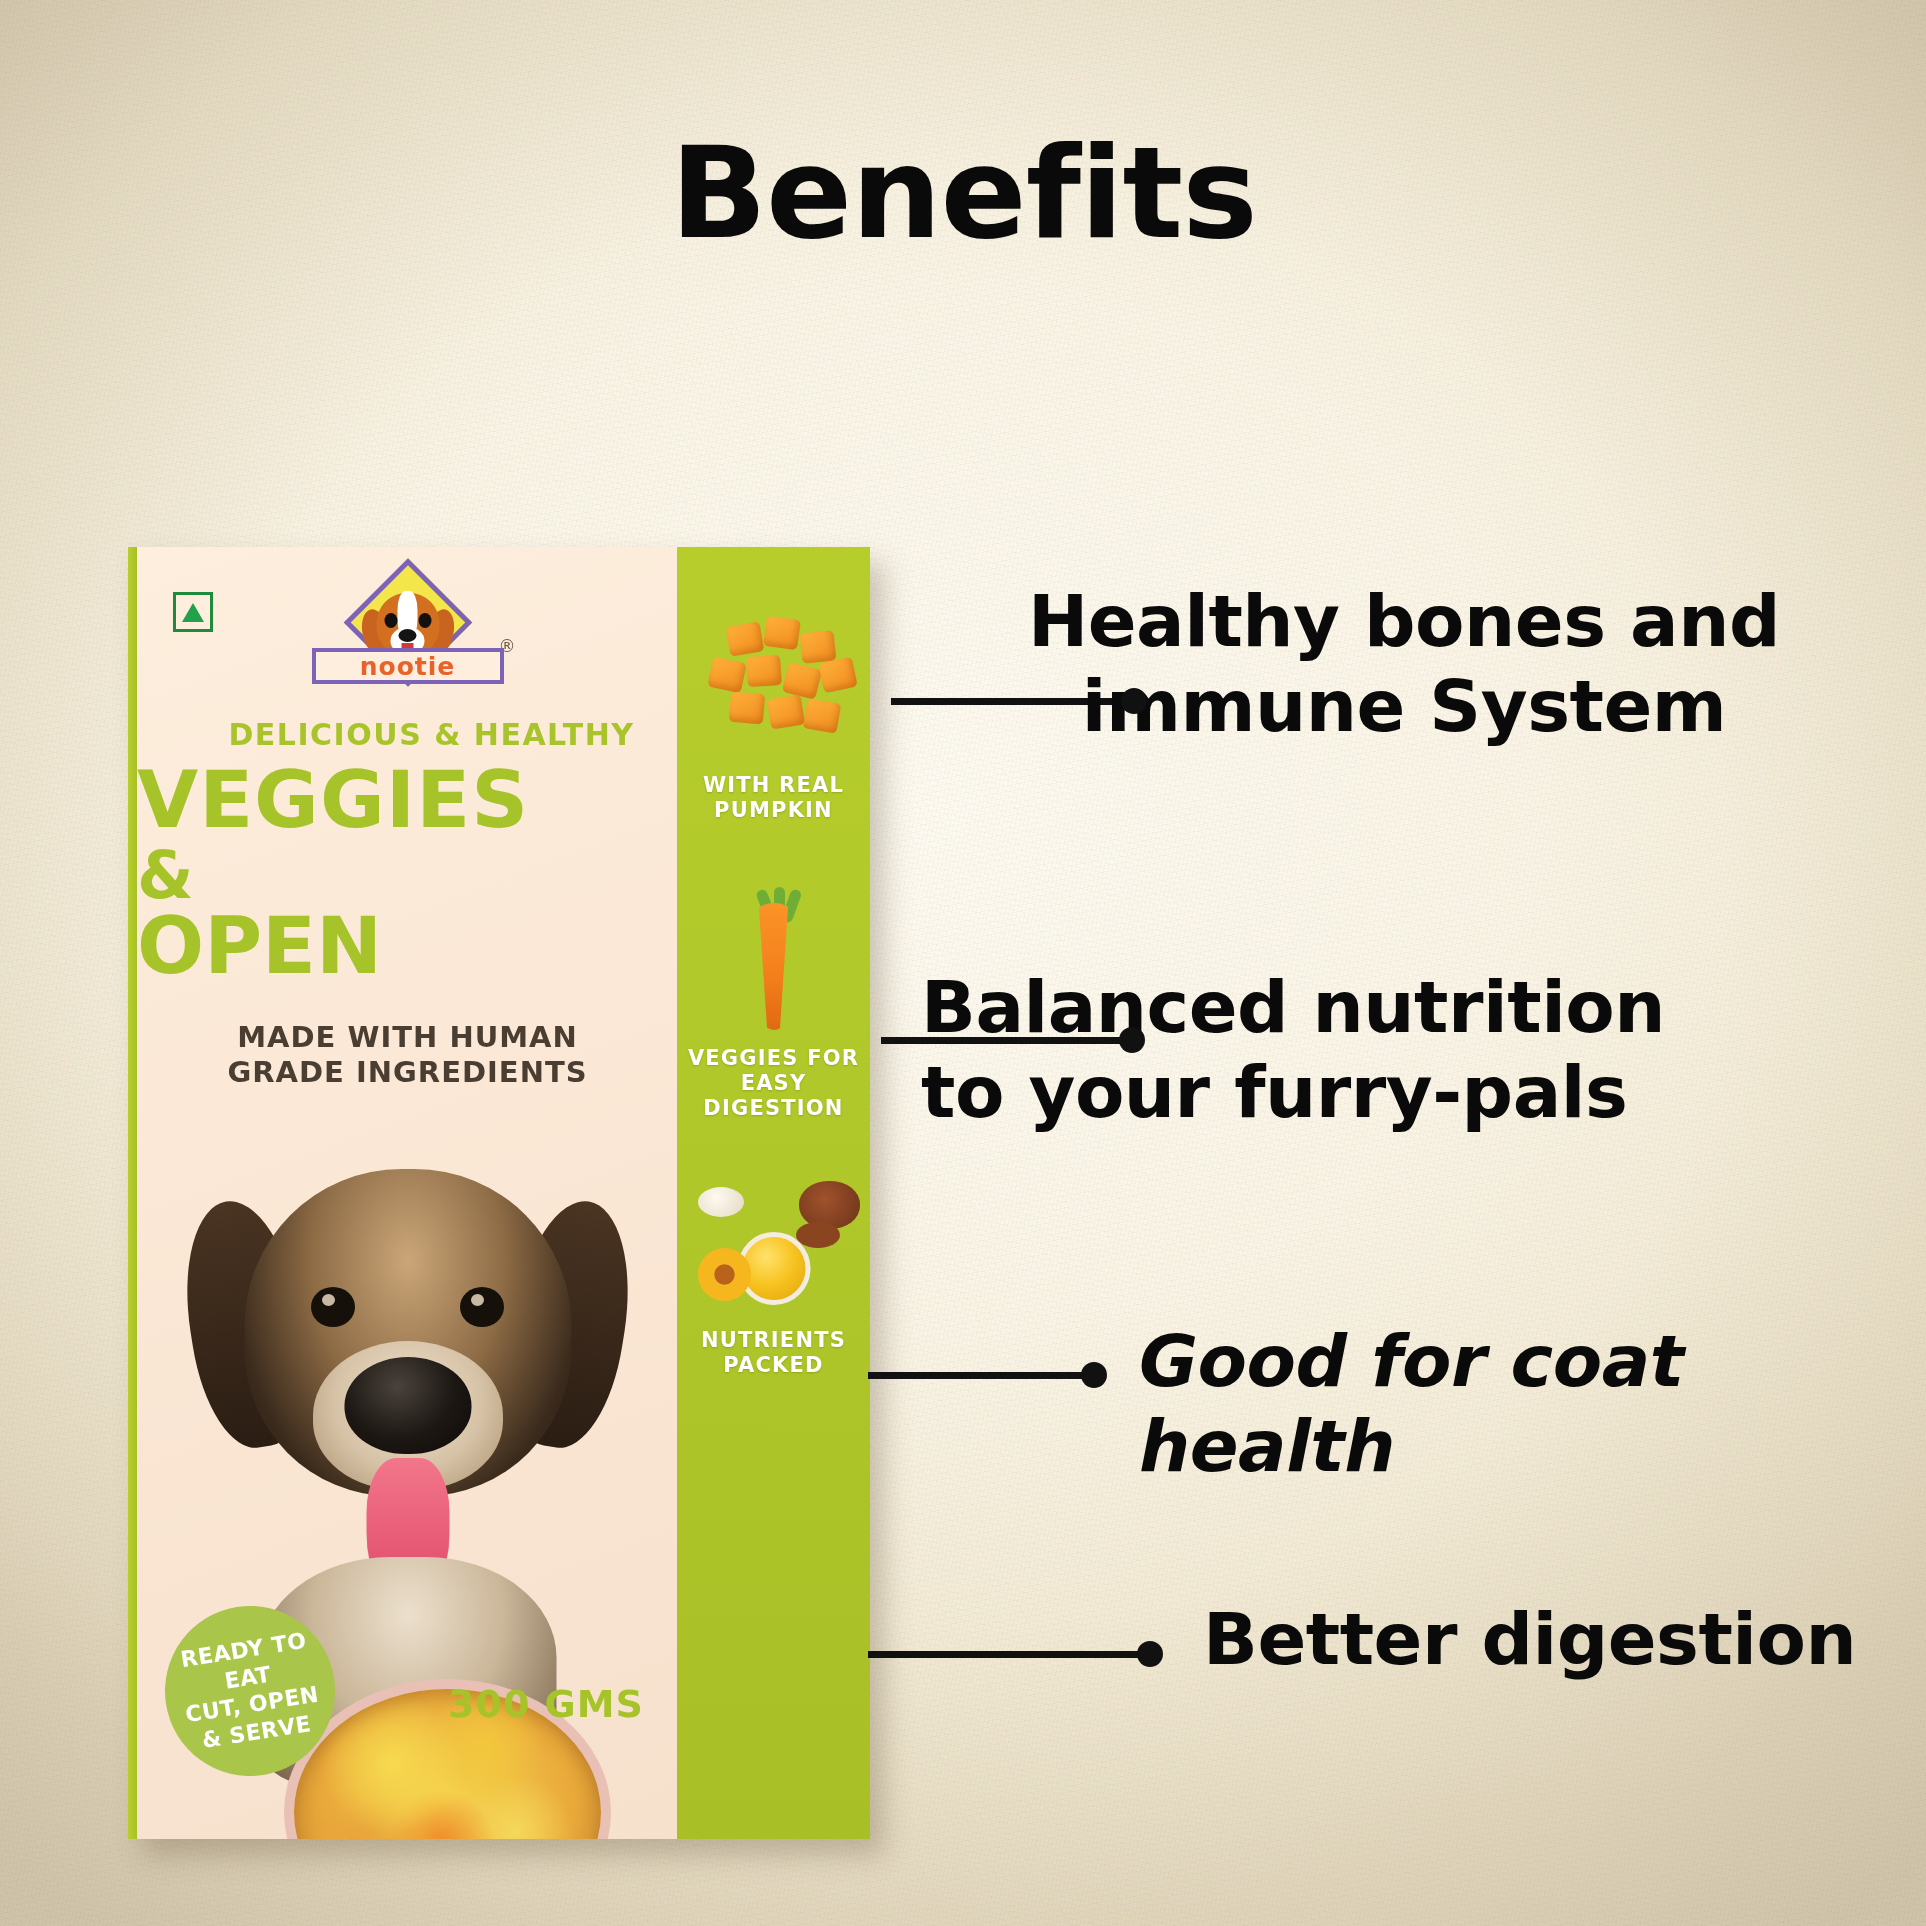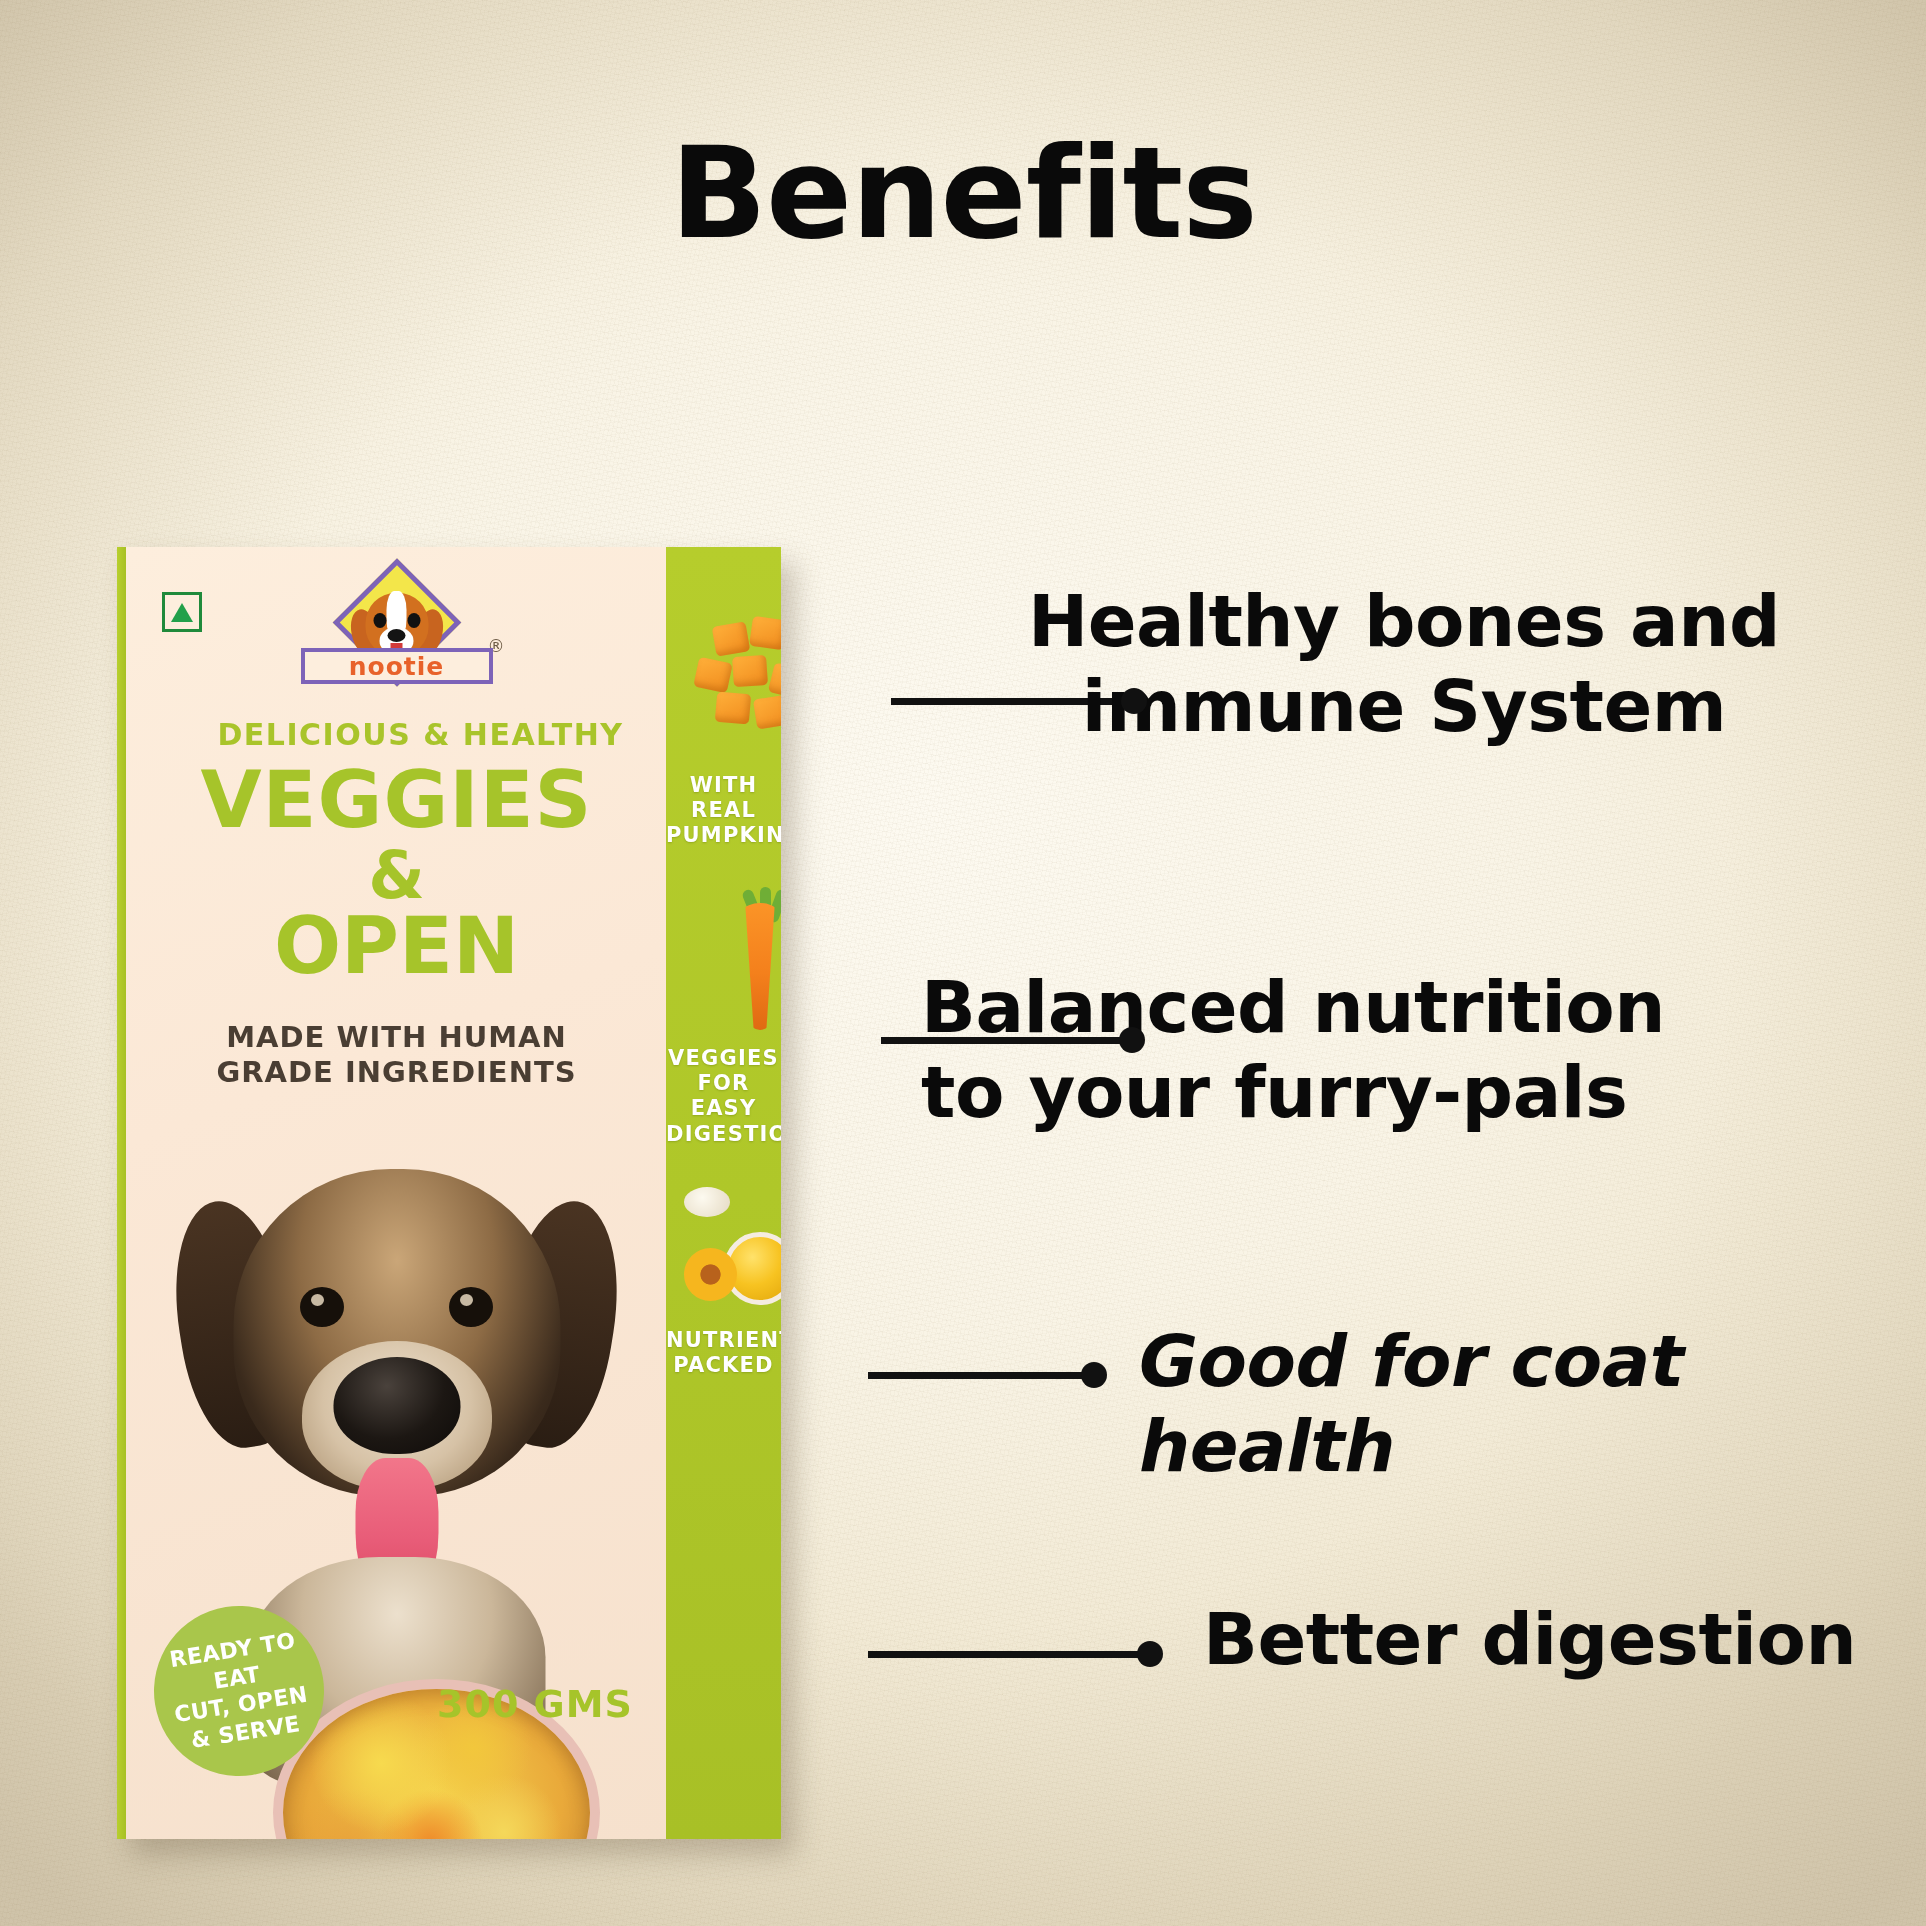--- a/index.html
+++ b/index.html
@@ -46,22 +46,22 @@
     font-weight:bold;
     letter-spacing:-1px;
     color:#0a0a0a;
     font-family:"DejaVu Sans", sans-serif;
     z-index:6;
   }
 
   
   #pack {
     position:absolute;
-    left:117px; top:547px;
-    width:664px; height:1292px;
+    left:128px; top:547px;
+    width:742px; height:1292px;
     z-index:4;
     box-shadow: 14px 16px 26px rgba(95,80,55,.30);
     text-decoration: underline;
   }
   
   #pack .spine{
     position:absolute; left:0; top:0; bottom:0; width:9px;
     background:linear-gradient(90deg,#b8cf2e,#a7c024);
   }
   
@@ -143,21 +143,21 @@
     position:absolute; right:-4px; top:61px;
     font-size:17px; color:#6b5a44; font-family:"DejaVu Sans", sans-serif;
   }
 
   .tagline{
     position:absolute; left:0; right:0; top:170px; text-align:center;
     font-family:"DejaVu Sans", sans-serif;
     font-size:30px; font-weight:bold; color:#a9c42a; letter-spacing:1.5px;padding-left:48px;
   }
   .bigname{
-    position:absolute; left:0; right:0; top:216px; text-align:center;
+    position:absolute; left:0; right:0; top:216px; text-align:left;
     font-family:"DejaVu Sans", sans-serif;
     font-weight:bold; color:#a6c42a; line-height:.96;
   }
   .bigname .l1{ font-size:79px; letter-spacing:1px; display:block; }
   .bigname .l2{ font-size:65px; display:block; margin-top:6px;}
   .bigname .l3{ font-size:79px; display:block; margin-top:2px;}
 
   .subname{
     position:absolute; left:0; right:0; top:473px; text-align:center;
     font-family:"DejaVu Sans", sans-serif;

